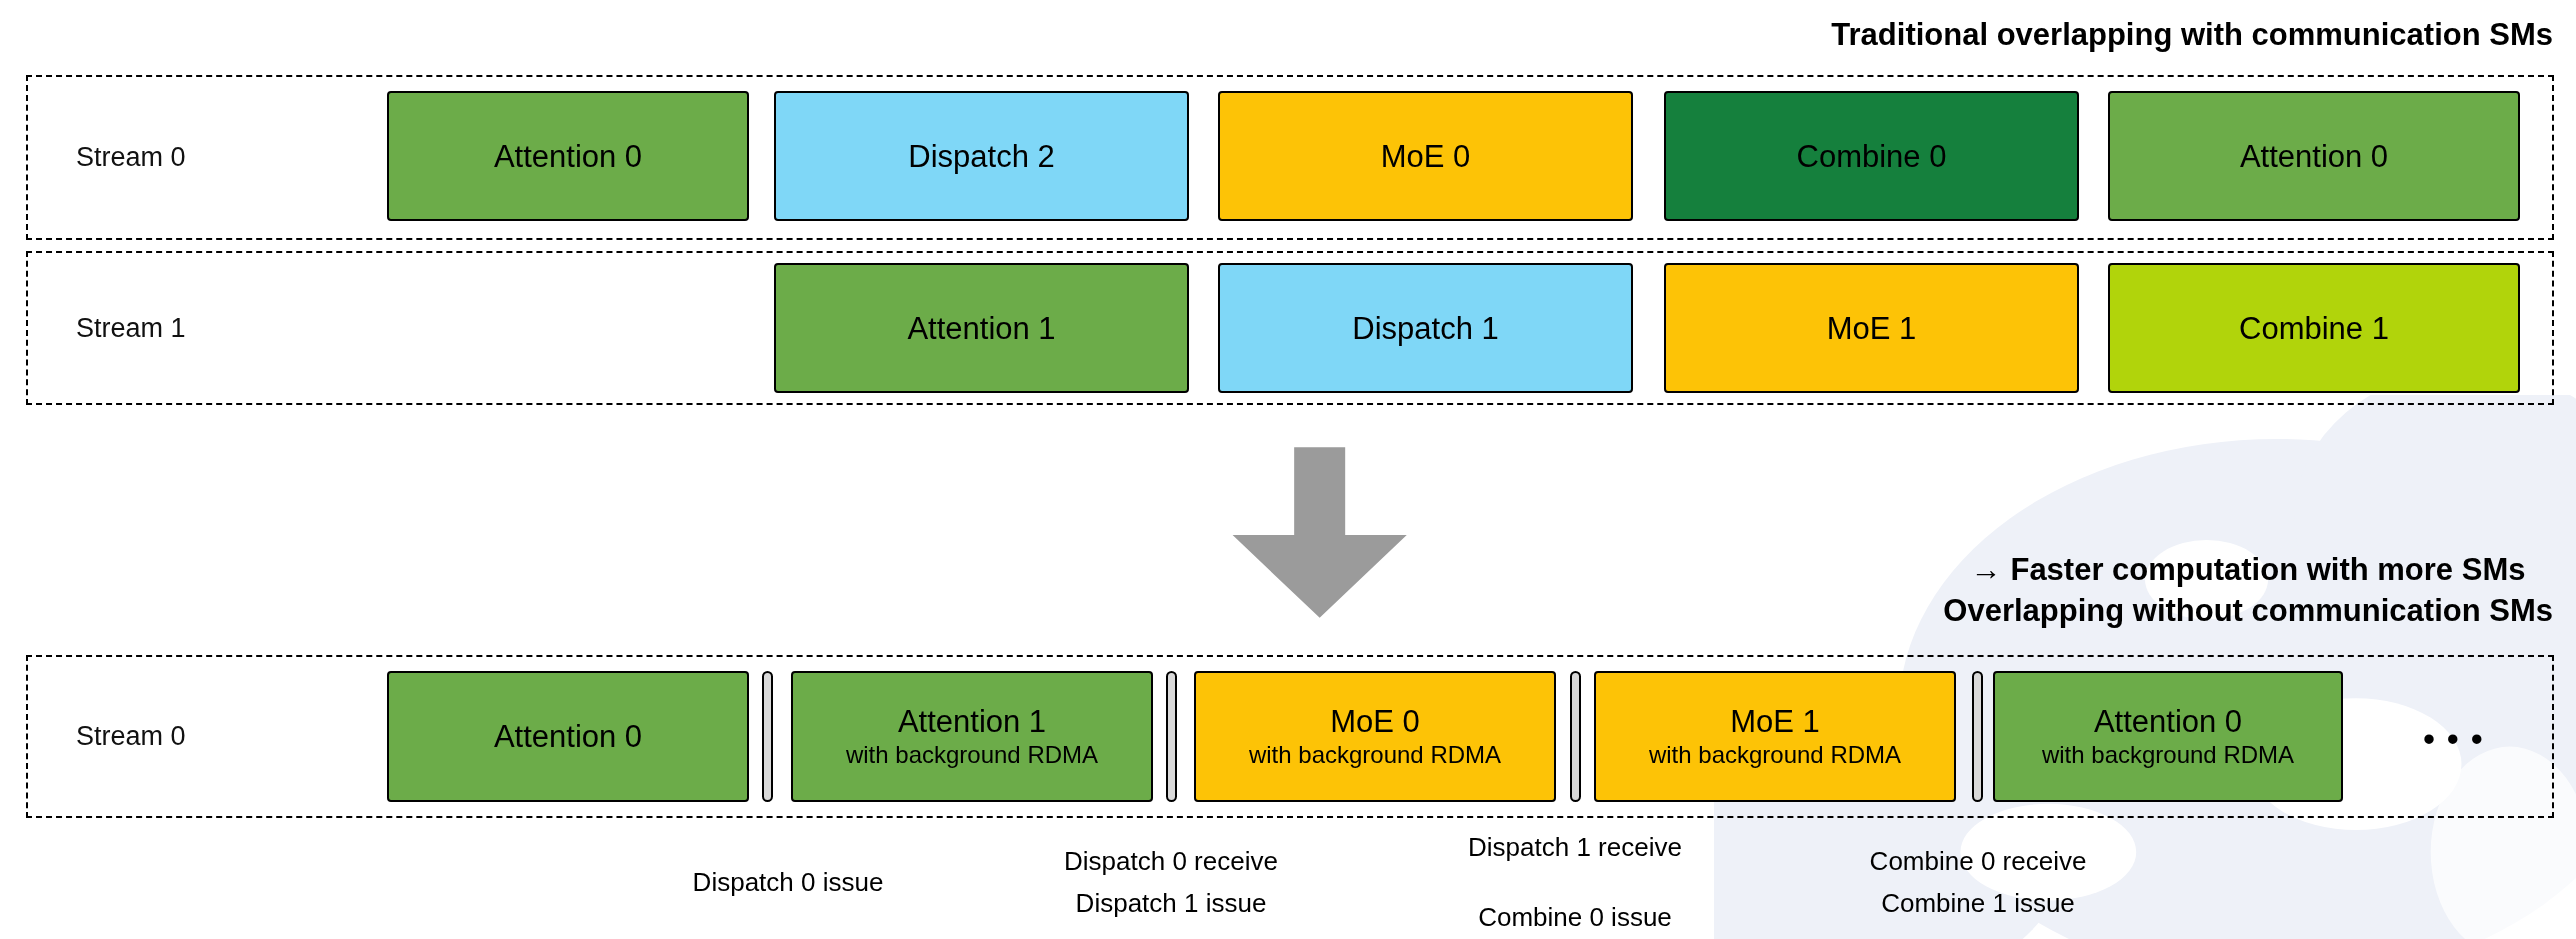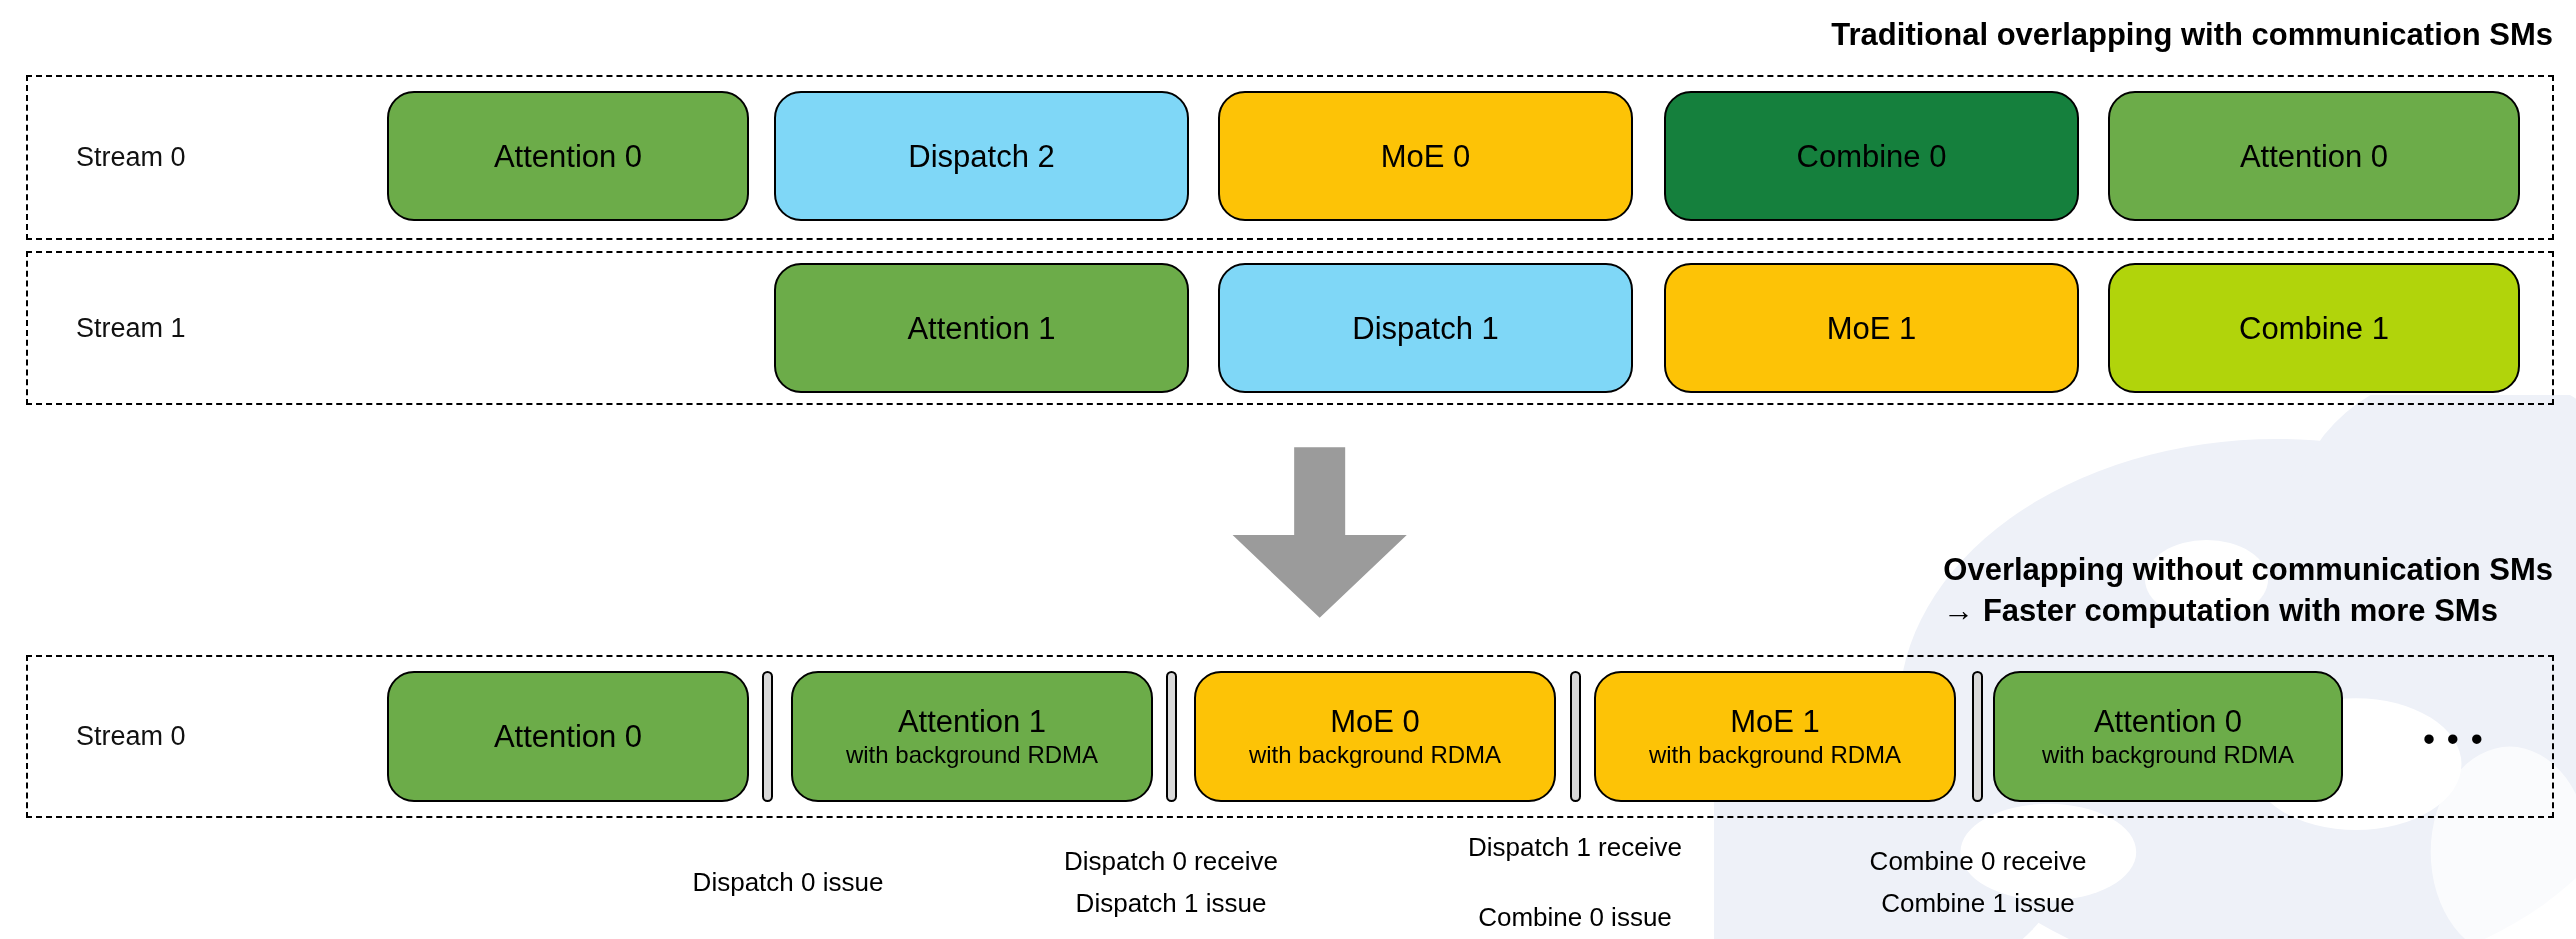--- a/index.html
+++ b/index.html
@@ -7,41 +7,41 @@
     width:2576px;height:940px;position:relative;overflow:hidden;
     background:#ffffff;
     font-family:"Liberation Sans","DejaVu Sans",sans-serif;
     color:#0b0b0b;
   }
   .wm{position:absolute;right:0;bottom:0;z-index:0;pointer-events:none;}
   .layer{position:absolute;inset:0;z-index:1;}
 
   .title{
     position:absolute;font-weight:bold;font-size:31px;line-height:41px;
-    text-align:left;white-space:nowrap;color:#000;
+    text-align:center;white-space:nowrap;color:#000;
   }
   .title.top{top:14px;right:23px;}
   .title.mid{top:549px;right:23px;}
 
   .stream-box{
     position:absolute;left:26px;width:2528px;
     border:2.6px dashed #000;box-sizing:border-box;background:transparent;
   }
   #box-top{top:75px;height:165px;}
   #box-mid{top:251px;height:154px;}
   #box-bottom{top:655px;height:163px;}
 
   .stream-label{
     position:absolute;left:48px;top:0;bottom:0;display:flex;align-items:center;
     font-size:27px;color:#111;
   }
 
   .block{
     position:absolute;box-sizing:border-box;
-    border:2.6px solid #000;border-radius:27px;
+    border:2.6px solid #000;border-radius:4px;
     display:flex;flex-direction:column;align-items:center;justify-content:center;
     gap:4.4px;text-align:center;
   }
   .block .lbl{font-size:31px;line-height:33px;color:#000;}
   .block .sub{font-size:24px;line-height:25.5px;color:#000000;}
 
   .sep{
     position:absolute;box-sizing:border-box;width:11.4px;
     border:2.2px solid #000;border-radius:6.2px;
   }
@@ -73,22 +73,22 @@
    <ellipse cx="380" cy="520" rx="100" ry="55" fill="#ffffff"></ellipse>
    <ellipse cx="905" cy="520" rx="90" ry="120" fill="#ffffff" opacity="0.7"></ellipse>
     </g>
 </svg>
 
 <div class="layer">
 
   <div class="title top">Traditional overlapping with communication SMs</div>
 
   <div class="title mid">
+    <div>→ Faster computation with more SMs</div>
     <div>Overlapping without communication SMs</div>
-    <div>→ Faster computation with more SMs</div>
   </div>
 
   <div class="stream-box" id="box-top">
     <div class="stream-label">Stream 0</div>
   </div>
 
   <div class="stream-box" id="box-mid">
     <div class="stream-label">Stream 1</div>
   </div>
 

